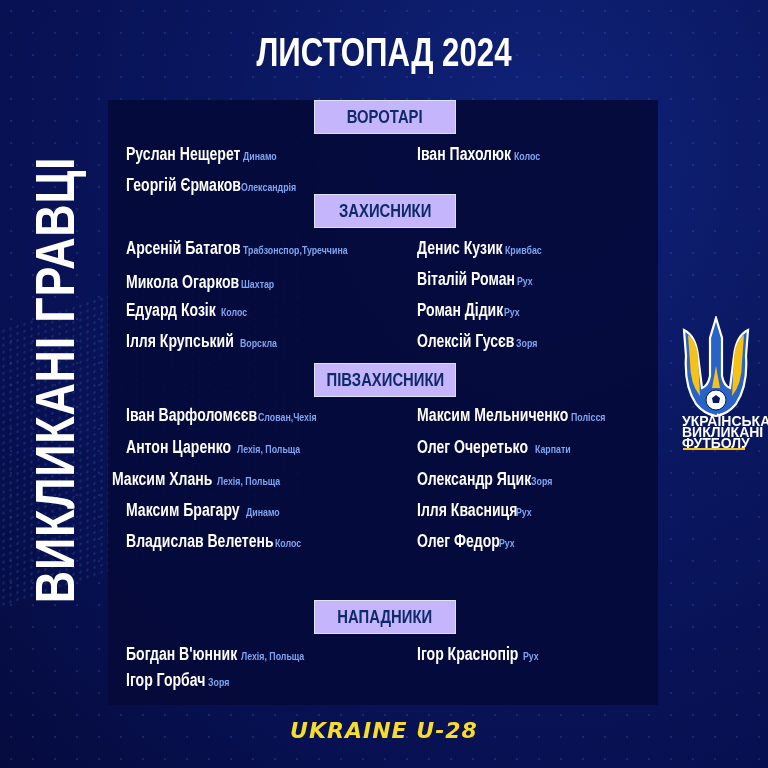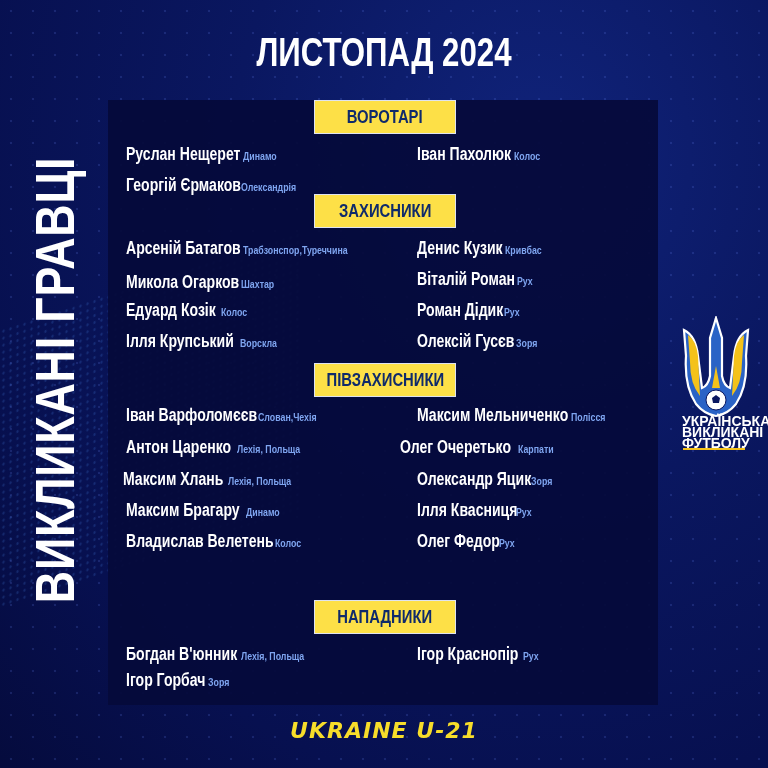--- a/index.html
+++ b/index.html
@@ -36,21 +36,21 @@
     white-space: nowrap; color: #ffffff; font-weight: bold; font-size: 56px;
     letter-spacing: 1px;
   }
   .panel {
     position: absolute; left: 108px; top: 100px; width: 550px; height: 605px;
     background: #050a3a;
     opacity: 0.93;
   }
   .section-header {
     position: absolute; left: 315px; width: 140px; height: 32px;
-    background: #fde047; color: #0f2a6b;
+    background: #c4b5fd; color: #0f2a6b;
     display: flex; align-items: center; justify-content: center;
     font-weight: bold; font-size: 19px;
     box-shadow: 0 0 0 1px #dfe3ef;
   }
   .section-header span { display: inline-block; transform: scaleX(0.78); white-space: nowrap; }
   .player {
     position: absolute; white-space: nowrap; display: flex; align-items: baseline;
     transform-origin: left center;
     justify-content: space-between;
   }
@@ -153,25 +153,25 @@
   <span class="club" style="margin-left:-36px">Слован,Чехія</span>
 </div>
 <div class="player" style="left:417px; top:405px">
   <span class="name">Максим Мельниченко</span>
   <span class="club" style="margin-left:-40px">Полісся</span>
 </div>
 <div class="player" style="left:126px; top:437px">
   <span class="name">Антон Царенко</span>
   <span class="club" style="margin-left:-24px">Лехія, Польща</span>
 </div>
-<div class="player" style="left:400px; top:437px">
+<div class="player" style="left:417px; top:437px">
   <span class="name">Олег Очеретько</span>
   <span class="club" style="margin-left:-24px">Карпати</span>
 </div>
-<div class="player" style="left:123px; top:469px">
+<div class="player" style="left:112px; top:469px">
   <span class="name">Максим Хлань</span>
   <span class="club" style="margin-left:-24px">Лехія, Польща</span>
 </div>
 <div class="player" style="left:417px; top:469px">
   <span class="name">Олександр Яцик</span>
   <span class="club" style="margin-left:-32px">Зоря</span>
 </div>
 <div class="player" style="left:126px; top:500px">
   <span class="name">Максим Брагару</span>
   <span class="club" style="margin-left:-26px">Динамо</span>
@@ -214,13 +214,13 @@
   <circle cx="40" cy="84" r="10" fill="#ffffff" stroke="#0a1760" stroke-width="1"></circle>
   <polygon points="40,79 44,82 43,87 37,87 36,82" fill="#0a1760"></polygon>
 </svg>
 <div class="logo-text">
   <div>УКРАЇНСЬКА</div>
   <div>ВИКЛИКАНІ</div>
   <div>ФУТБОЛУ</div>
 </div>
 <div class="logo-line"></div>
 
-<div class="footer">UKRAINE U-21</div>
+<div class="footer">UKRAINE U-28</div>
 
 </body></html>

